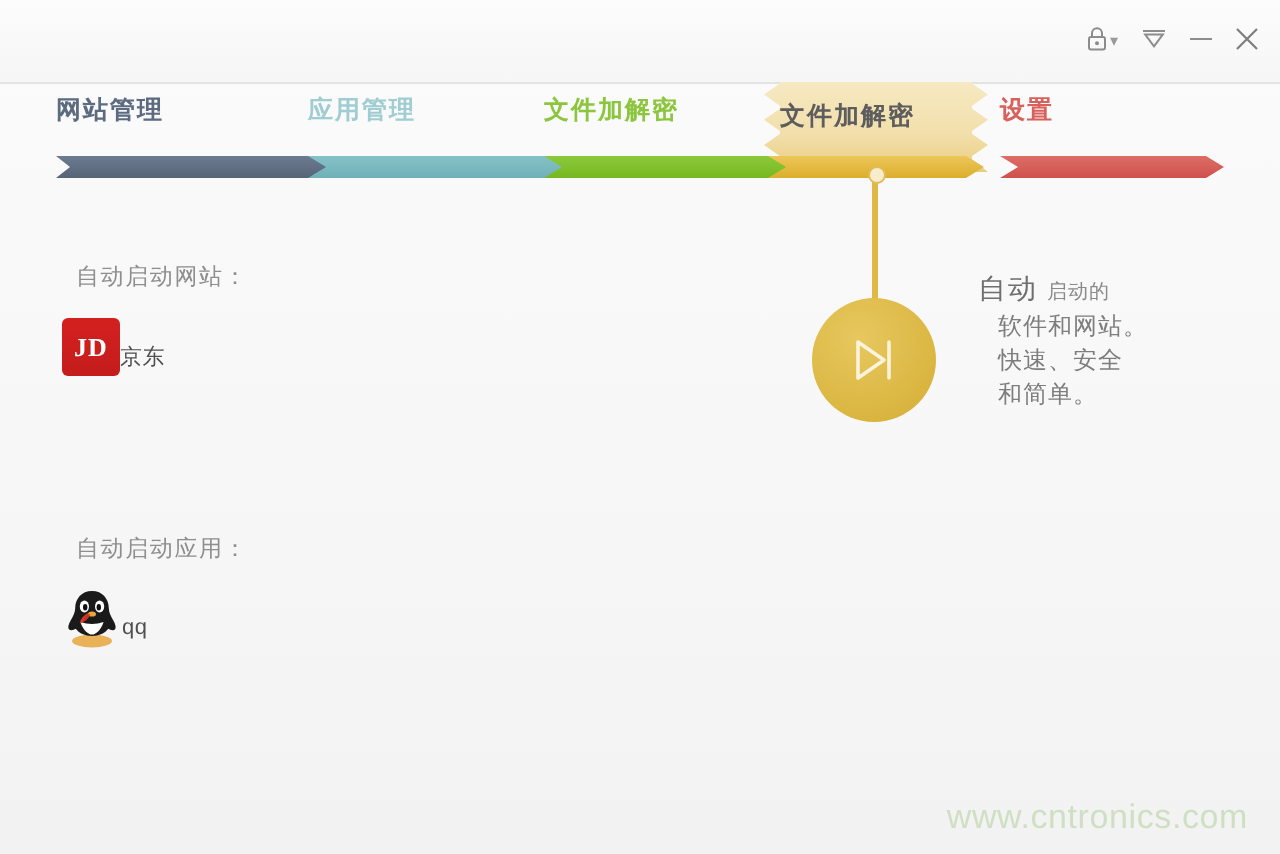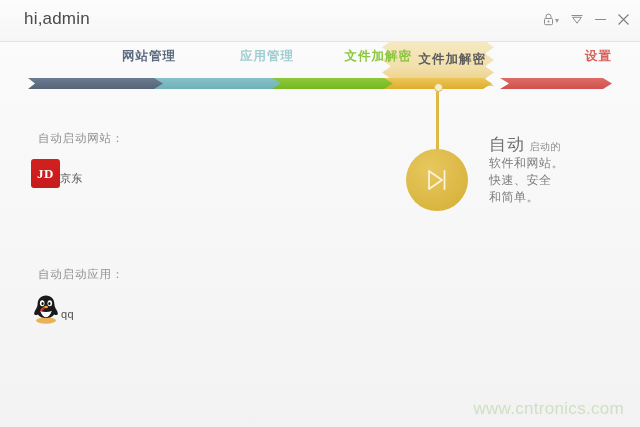--- a/index.html
+++ b/index.html
@@ -38,21 +38,21 @@
   .dash{
     width:11px;height:1px;background:#8c8c8c;display:block;
   }
 
   
   .nav{
     position:absolute;left:0;top:41px;width:640px;height:49px;
   }
   .tab{
     position:absolute;top:0;height:49px;
-    display:flex;flex-direction:column;align-items:flex-end;justify-content:flex-start;
+    display:flex;flex-direction:column;align-items:flex-start;justify-content:flex-start;font-family:Liberation Mono, monospace;
   }
   .tab-label{
     font-size:12.5px;font-weight:600;margin-top:8px;
     letter-spacing:1px;white-space:nowrap;line-height:14px;
     position:relative;z-index:3;
   }
   .arrow{
     position:absolute;bottom:1px;height:11px;
     clip-path:polygon(0 0, calc(100% - 9px) 0, 100% 50%, calc(100% - 9px) 100%, 0 100%, 9px 50%);
     z-index:2;
@@ -94,23 +94,23 @@
     position:absolute;width:62px;height:62px;border-radius:50%;
     background:radial-gradient(circle at 38% 32%,#e7c85f 0%,#dcb845 60%,#d3ad33 100%);
     display:flex;align-items:center;justify-content:center;z-index:5;
   }
   .circle svg{display:block;}
 
   
   .desc{
     position:absolute;color:#8a8a8a;line-height:17px;white-space:nowrap;
   }
-  .desc .big{font-size:17px;color:#6f6f6f;letter-spacing:1px;}
+  .desc .big{font-size:14px;color:#6f6f6f;letter-spacing:1px;}
   .desc .sm{font-size:10px;color:#8a8a8a;letter-spacing:.5px;}
-  .desc .ln{font-size:12px;color:#7d7d7d;letter-spacing:.5px;display:block;}
+  .desc .ln{font-size:12px;color:#7d7d7d;letter-spacing:.5px;display:block;margin-left:10px;}
 
   
   .sec-title{
     position:absolute;font-size:11.5px;color:#8e8e8e;letter-spacing:.8px;
     white-space:nowrap;
   }
   .item{position:absolute;display:flex;flex-direction:row;align-items:center;width:52px;}
   .item-label{margin-top:9px;font-size:11px;color:#4f4f4f;letter-spacing:.3px;}
 
   .jd-icon{
@@ -129,21 +129,20 @@
     font-family:"Liberation Sans","DejaVu Sans",sans-serif;
     margin-top:48px;
   }
 </style>
 </head>
 <body>
 
 <div class="app">
 
   <div class="titlebar">
-    <div class="title-text">hi,admin</div>
 
     <div class="win-ctrls">
 
       <div class="lockgrp">
         <span class="wc">
           <svg width="11" height="13" viewBox="0 0 11 13">
             <path d="M3 5.5V3.6a2.5 2.5 0 0 1 5 0V5.5" fill="none" stroke="#8c8c8c" stroke-width="1"></path>
             <rect x="1.5" y="5.5" width="8" height="6.2" rx="1" fill="none" stroke="#8c8c8c" stroke-width="1"></rect>
             <circle cx="5.5" cy="8.6" r="1" fill="#8c8c8c"></circle>
           </svg>

